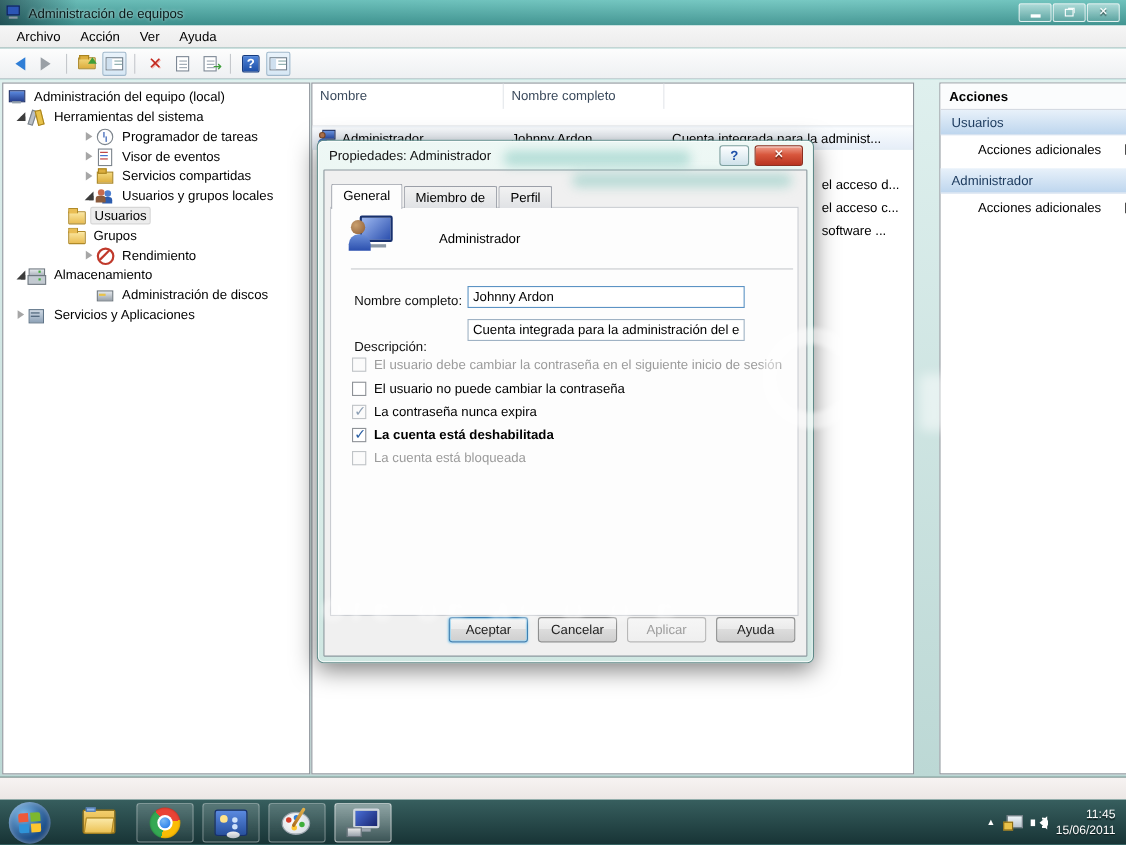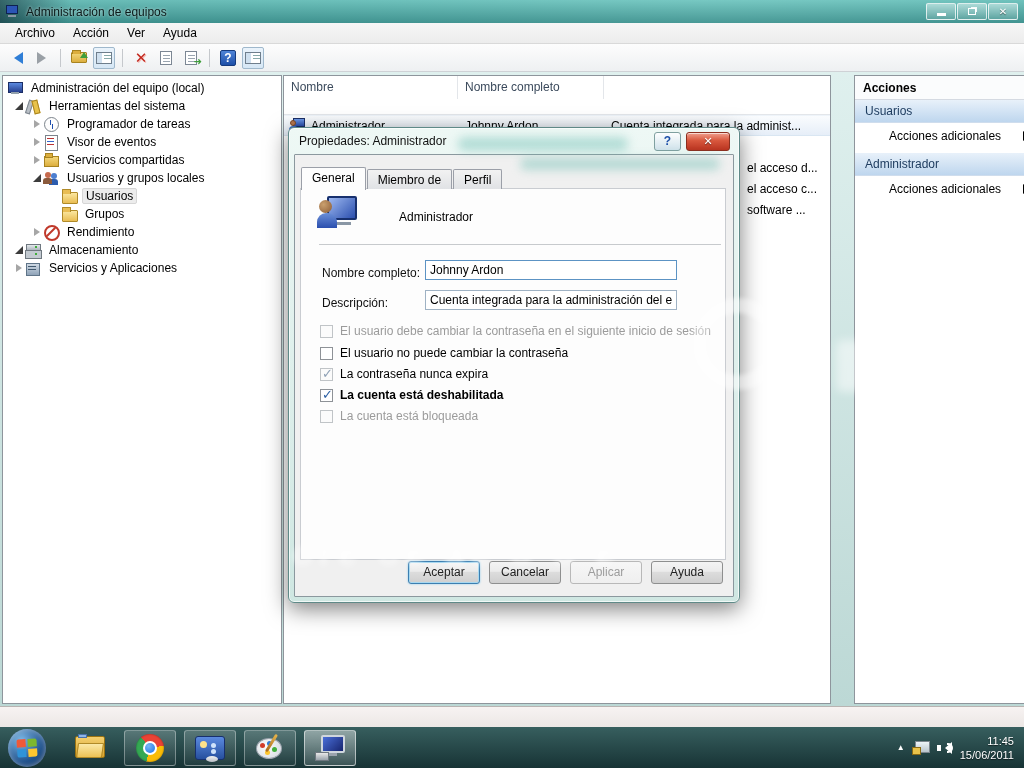--- a/index.html
+++ b/index.html
@@ -73,21 +73,21 @@
   .tree { padding-top:3px; }
   .trow { height:18px; display:flex; align-items:center; white-space:nowrap; }
   .exp { width:12px; height:12px; display:inline-block; position:relative; flex:0 0 12px; }
   .exp.closed:before { content:""; position:absolute; left:3px; top:2px; width:0; height:0;
     border:4px solid transparent; border-left:6px solid #a6a6a6; }
   .exp.open:before { content:""; position:absolute; left:2px; top:2px; width:0; height:0;
     border:4px solid transparent; border-bottom-color:#3c3c3c; border-right-color:#3c3c3c; }
   .ticon { width:17px; height:15px; position:relative; flex:0 0 17px; margin-right:4px; }
   .tlabel { padding:1px 3px; }
   .trow.sel .tlabel { background:#ececec; border:1px solid #d6d6d6; border-radius:2px; padding:0 3px; }
-  .pad0{padding-left:4px;} .pad1{padding-left:10px;} .pad2{padding-left:28px;} .pad3{padding-left:58px;}
+  .pad0{padding-left:4px;} .pad1{padding-left:10px;} .pad2{padding-left:28px;margin-left:44px;} .pad3{padding-left:58px;}
   
   .i-computer:before{content:"";position:absolute;left:1px;top:1px;width:13px;height:9px;background:linear-gradient(#5b8ae0,#27408f);border:1px solid #1b2e66;}
   .i-computer:after{content:"";position:absolute;left:4px;top:11px;width:8px;height:2px;background:#93a1ad;}
   .i-tools:before{content:"";position:absolute;left:2px;top:1px;width:3px;height:12px;background:#b9bfc6;border:1px solid #7c848c;transform:rotate(18deg);}
   .i-tools:after{content:"";position:absolute;left:8px;top:1px;width:4px;height:12px;background:#e8c24a;border:1px solid #a8831f;transform:rotate(-14deg);}
   .i-clock:before{content:"";position:absolute;left:1px;top:0;width:13px;height:13px;border-radius:50%;background:#fdfdfd;border:1px solid #7c848c;}
   .i-clock:after{content:"";position:absolute;left:7px;top:3px;width:1px;height:5px;background:#1f4fae;box-shadow:2px 4px 0 -0px #1f4fae;}
   .i-events:before{content:"";position:absolute;left:2px;top:0;width:11px;height:14px;background:#fff;border:1px solid #7c848c;}
   .i-events:after{content:"";position:absolute;left:4px;top:3px;width:7px;height:1px;background:#b33;box-shadow:0 3px 0 #36c,0 6px 0 #b33;}
   .i-shfolder:before{content:"";position:absolute;left:1px;top:3px;width:13px;height:9px;background:linear-gradient(#f4d87c,#dcae3e);border:1px solid #a8831f;}
@@ -353,20 +353,25 @@
       <div class="trow pad2">
           <span class="exp closed"></span>
           <span class="ticon i-perf"></span>
           <span class="tlabel">Rendimiento</span>
         </div>
       <div class="trow pad1">
           <span class="exp open"></span>
           <span class="ticon i-storage"></span>
           <span class="tlabel">Almacenamiento</span>
         </div>
+      <div class="trow pad2">
+          <span class="exp"></span>
+          <span class="ticon i-disk"></span>
+          <span class="tlabel">Administración de discos</span>
+        </div>
       <div class="trow pad1">
           <span class="exp closed"></span>
           <span class="ticon i-services"></span>
           <span class="tlabel">Servicios y Aplicaciones</span>
         </div>
     </div>
   </div>
 
   <div class="pane pane-list">
     <div class="list-header">
@@ -454,21 +459,21 @@
           <i class="mon"></i>
           <i class="base"></i>
           <i class="head"></i>
           <i class="body"></i>
         </span>
       <span class="id-name">Administrador</span>
       <div class="sep"></div>
 
       <span class="fld-label" style="top:77px">Nombre completo:</span>
       <input class="fld-input focus" style="top: 71px;" value="Johnny Ardon">
-      <span class="fld-label" style="top:107px">Descripción:</span>
+      <span class="fld-label" style="top:119px">Descripción:</span>
       <input class="fld-input" style="top: 101px;" value="Cuenta integrada para la administración del equipo">
 
       <div class="cbrow" style="top:134px">
         <span class="cbox dis"></span>
         <span class="cblabel gray">El usuario debe cambiar la contraseña en el siguiente inicio de sesión</span>
       </div>
       <div class="cbrow" style="top:156px">
         <span class="cbox"></span>
         <span class="cblabel">El usuario no puede cambiar la contraseña</span>
       </div>

